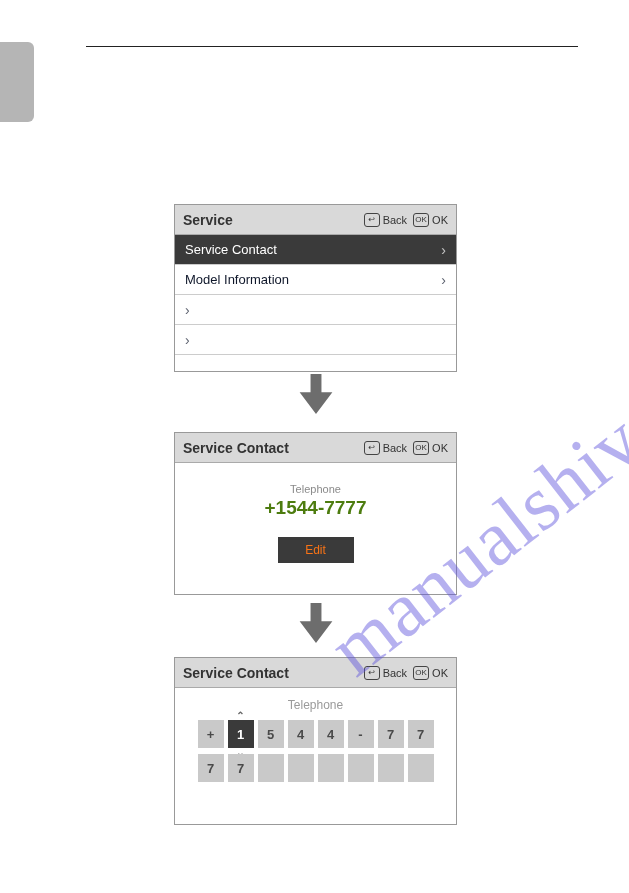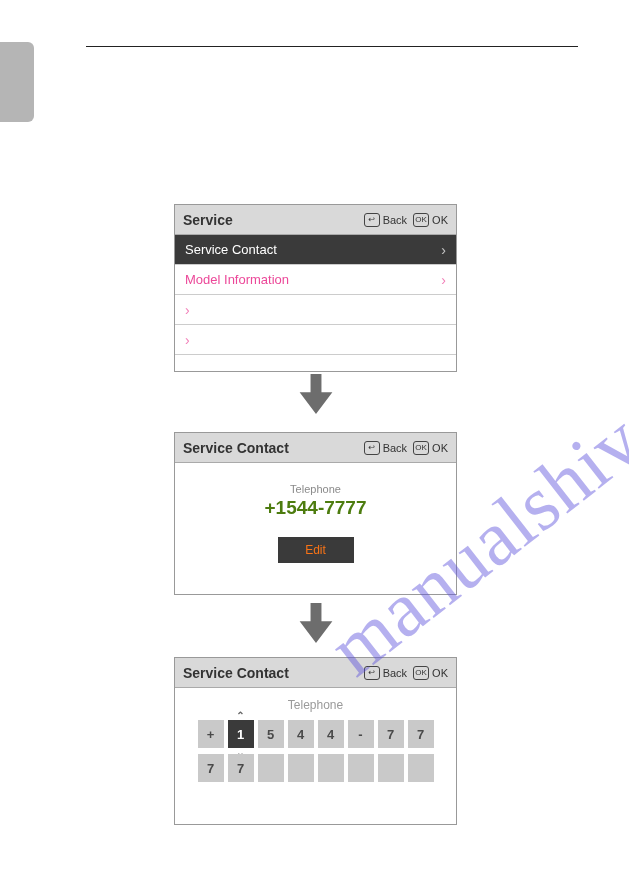--- a/index.html
+++ b/index.html
@@ -86,21 +86,21 @@
     line-height: 1;
   }
   .menu-row {
     height: 30px;
     background: #fff;
     border-bottom: 1px solid #ccc;
     display: flex;
     align-items: center;
     padding: 0 10px;
     font-size: 13px;
-    color: #ec4899;
+    color: #0f172a;
   }
   .menu-row.selected {
     background: #3a3a3a;
     color: #fff;
   }
   .menu-row .label { flex: 1; }
   .menu-row .chev { font-size: 14px; color: inherit; opacity: .7; }
   .menu-bottom-gap { height: 16px; background: #fff; }
   .arrow-down {
     position: absolute;

